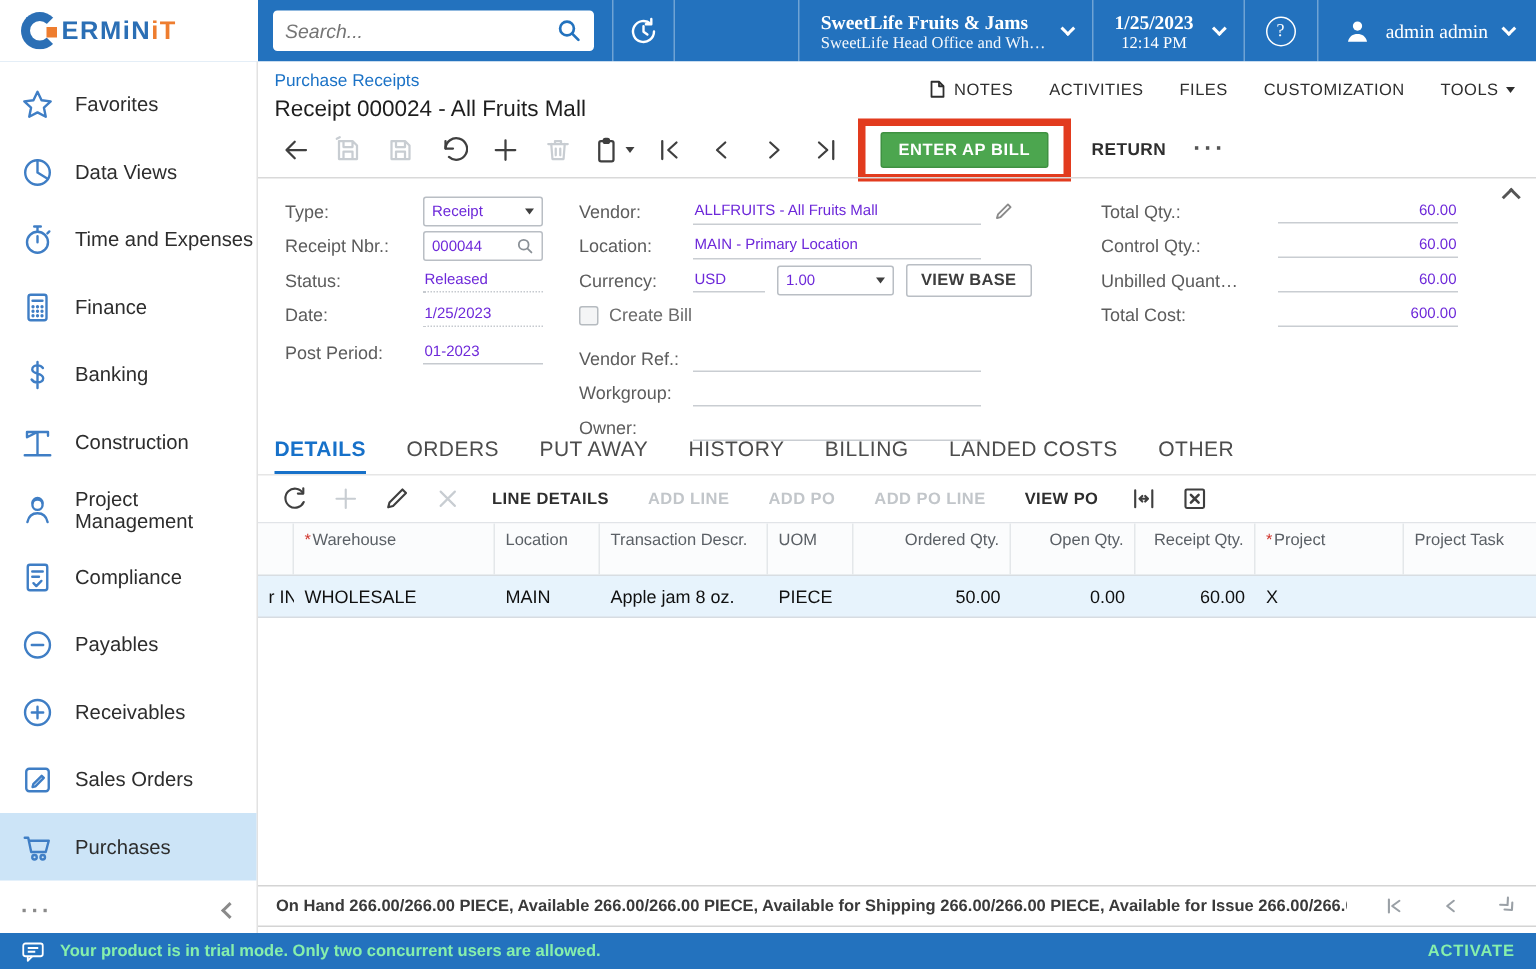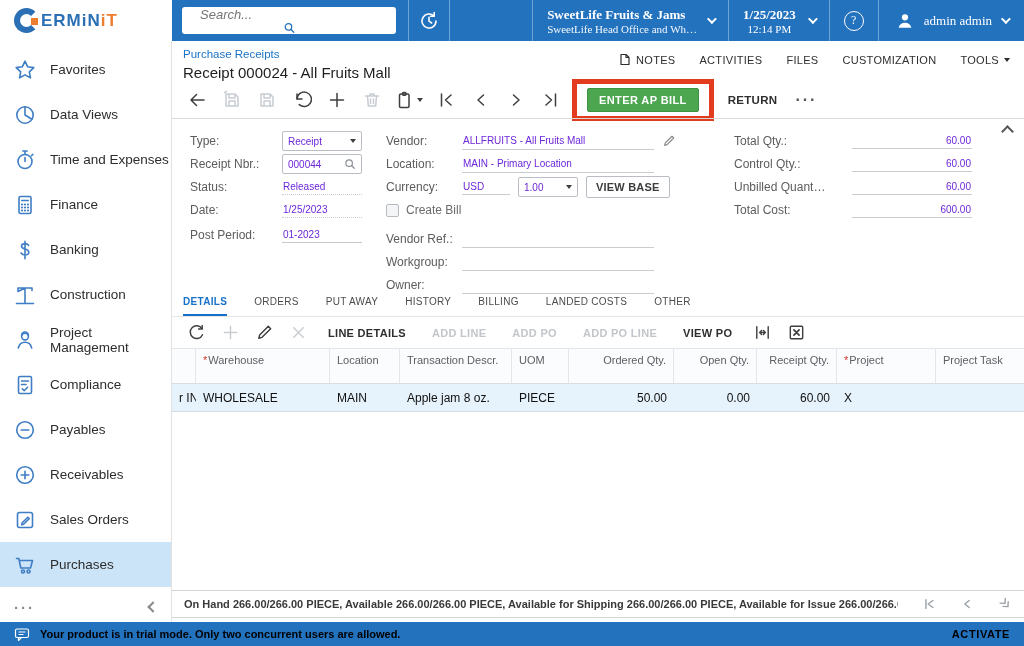--- a/index.html
+++ b/index.html
@@ -8,21 +8,21 @@
   .app { width:1024px; height:646px; display:flex; flex-direction:column; }
 
   
   .topbar { height:41px; display:flex; flex:none; background:#2372BE; }
   .logo-box { width:172px; background:#fff; display:flex; align-items:center; padding-left:14px; flex:none; }
   .logo-g { position:relative; width:25px; height:25px; border:6px solid #2B6FB5; border-radius:50%; border-right-color:transparent; margin-right:2px; }
   .logo-g::after { content:""; position:absolute; right:-5px; top:4px; width:7px; height:7px; background:#EE7D2F; }
   .logo-txt { font-size:17px; font-weight:800; letter-spacing:1px; color:#2B6FB5; }
   .logo-accent { color:#EE7D2F; }
   .tb-right { flex:1; display:flex; align-items:center; color:#fff; }
-  .searchbox { margin-left:10px; width:214px; height:27px; background:#fff; border-radius:3px; display:flex; align-items:center; padding:0 8px;flex-direction:column; }
+  .searchbox { margin-left:10px; width:214px; height:27px; background:#fff; border-radius:3px; display:flex; align-items:center; padding:0 8px; }
   .searchbox input { border:none; outline:none; flex:1; font-size:13px; font-style:italic; color:#444; font-family:"Liberation Sans", sans-serif; background:transparent; }
   .vdiv { width:1px; height:41px; background:rgba(255,255,255,.35); flex:none; }
   .tb-btn { height:41px; display:flex; align-items:center; justify-content:center; cursor:pointer;font-family:Liberation Serif, serif; }
   .clock-btn { width:40px; margin-left:12px; }
   .tb-spacer { flex:1; }
   .company { display:flex; align-items:center; gap:10px; padding:0 14px; max-width:196px; }
   .company .lines { overflow:hidden; }
   .co-name { font-size:13px; font-weight:700; white-space:nowrap; }
   .co-branch { font-size:11px; white-space:nowrap; overflow:hidden; text-overflow:ellipsis; max-width:150px; opacity:.95; }
   .datetime { display:flex; align-items:center; gap:12px; padding:0 14px; }
@@ -75,35 +75,35 @@
   .col1 { width:196px; flex:none; }
   .col1 .flabel { width:92px; flex:none; }
   .select-box { width:80px; height:20px; border:1px solid #b9bec4; border-radius:2px; display:flex; align-items:center; padding:0 5px; cursor:pointer; }
   .select-box .fval { flex:1; }
   .lookup-box { width:80px; height:20px; border:1px solid #b9bec4; border-radius:2px; display:flex; align-items:center; padding:0 5px; }
   .ro-val { width:80px; border-bottom:1px dotted #c6cacf; padding:2px 1px; }
   .col2 { width:330px; flex:none; }
   .col2 .flabel { width:76px; flex:none; }
   .u-field { width:192px; border-bottom:1px solid #c9cdd2; padding:2px 1px; min-height:17px; white-space:nowrap; }
   .curr-code { width:48px; border-bottom:1px solid #c9cdd2; padding:2px 1px; margin-right:8px; }
-  .rate-box { width:60px; height:20px; border:1px solid #b9bec4; border-radius:2px; display:flex; align-items:center; padding:0 5px; margin-right:8px; cursor:pointer; }
+  .rate-box { width:78px; height:20px; border:1px solid #b9bec4; border-radius:2px; display:flex; align-items:center; padding:0 5px; margin-right:8px; cursor:pointer; }
   .rate-box .fval { flex:1; }
   .viewbase-btn { height:22px; border:1px solid #b9bec4; background:#fff; border-radius:2px; font-size:11px; font-weight:600; color:#3d3d3d; padding:0 9px; letter-spacing:.2px; cursor:pointer; font-family:"Liberation Sans", sans-serif; }
   .checkbox { width:13px; height:13px; border:1px solid #b6bbc0; background:#f4f5f6; border-radius:2px; margin-right:7px; flex:none; cursor:pointer; }
   .cb-label { font-size:12px; color:#6b6b6b; }
   .pencil-btn { margin-left:8px; color:#8a8a8a; cursor:pointer; display:flex; }
   .pencil-btn svg { stroke:currentColor; fill:none; stroke-width:1.4; stroke-linecap:round; stroke-linejoin:round; }
   .col3 { width:280px; flex:none; margin-left:18px; }
   .col3 .flabel { width:118px; flex:none; }
   .num-val { width:120px; text-align:right; border-bottom:1px solid #c9cdd2; padding:2px 1px; }
   .panel-collapse { position:absolute; top:8px; right:12px; width:9px; height:9px; border-left:2px solid #555; border-top:2px solid #555; transform:rotate(45deg); cursor:pointer; }
 
   
   .tabs { display:flex; gap:27px; padding-left:11px; height:28px; align-items:flex-end; flex:none; }
-  .tab { font-size:10px; color:#4c4c4c; padding-bottom:7px; letter-spacing:.3px; cursor:pointer; border-bottom:2px solid transparent; }
+  .tab { font-size:14px; color:#4c4c4c; padding-bottom:7px; letter-spacing:.3px; cursor:pointer; border-bottom:2px solid transparent; }
   .tab.active { color:#1771C9; font-weight:700; border-bottom-color:#1771C9; }
 
   
   .grid-toolbar { height:32px; border-top:1px solid #e6e6e6; display:flex; align-items:center; padding-left:7px; flex:none; }
   .gti { width:24px; height:24px; margin:0 5px; display:flex; align-items:center; justify-content:center; color:#3f3f3f; cursor:pointer; }
   .gti.disabled { color:#c8cdd2; cursor:default; }
   .gti svg { stroke:currentColor; fill:none; stroke-width:1.5; stroke-linecap:round; stroke-linejoin:round; }
   .gt-label { font-size:11px; font-weight:600; color:#2e2e2e; letter-spacing:.3px; margin:0 13px; cursor:pointer; white-space:nowrap; }
   .gt-label.disabled { color:#c2c6ca; cursor:default; }
 
@@ -124,21 +124,21 @@
   .grid-empty { flex:1; background:#fff; }
 
   
   .status-bar { height:28px; border-top:1px solid #d4d4d4; border-bottom:1px solid #d4d4d4; display:flex; align-items:center; padding:0 12px; flex:none; background:#fff; }
   .status-text { font-size:11px; font-weight:700; color:#3a3a3a; white-space:nowrap; overflow:hidden; flex:1; }
   .pg-ic { color:#9aa0a6; margin-left:24px; display:flex; cursor:pointer; }
   .pg-ic svg { stroke:currentColor; fill:none; stroke-width:1.6; stroke-linecap:round; stroke-linejoin:round; }
   .pg-skew { transform:rotate(48deg); }
 
   
-  .trial-bar { height:24px; flex:none; background:#2372BE; color:#000000; display:flex; align-items:center; padding:0 14px; gap:10px; }
+  .trial-bar { height:24px; flex:none; background:#2372BE; color:#86efac; display:flex; align-items:center; padding:0 14px; gap:10px; }
   .trial-msg { font-size:11px; font-weight:700; }
   .activate-btn { margin-left:auto; font-size:11px; font-weight:700; letter-spacing:.6px; cursor:pointer; }
 </style>
 </head>
 <body>
 
 <div class="app">
 
   <div class="topbar">
     <div class="logo-box">

